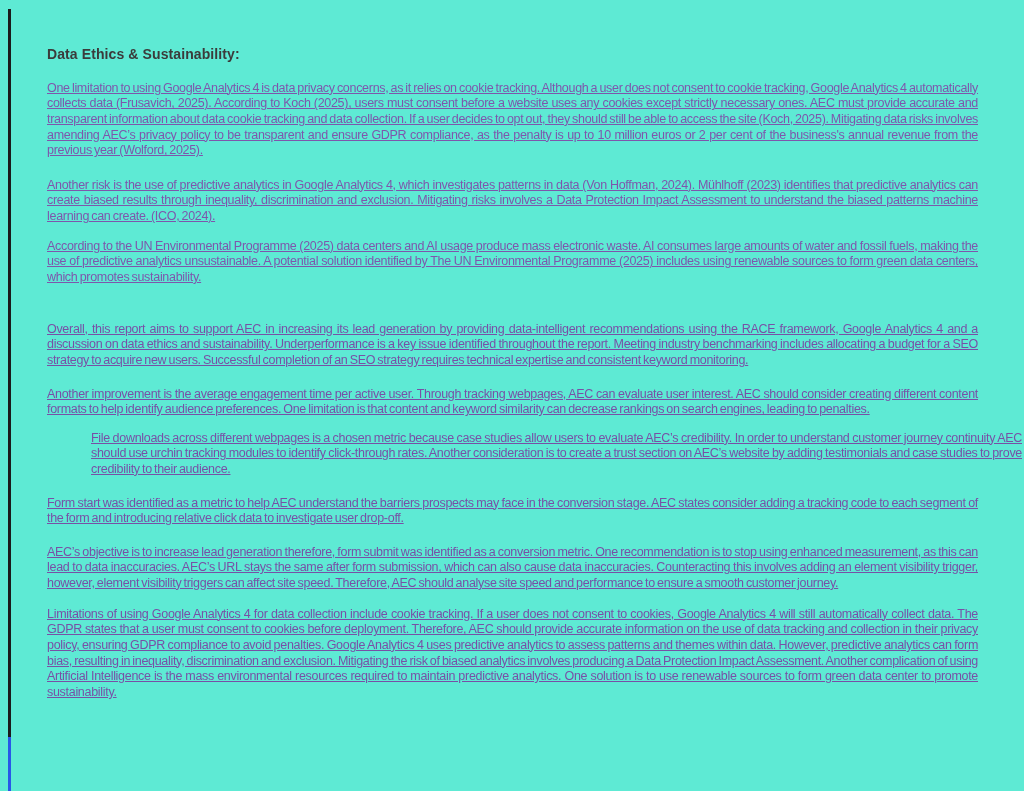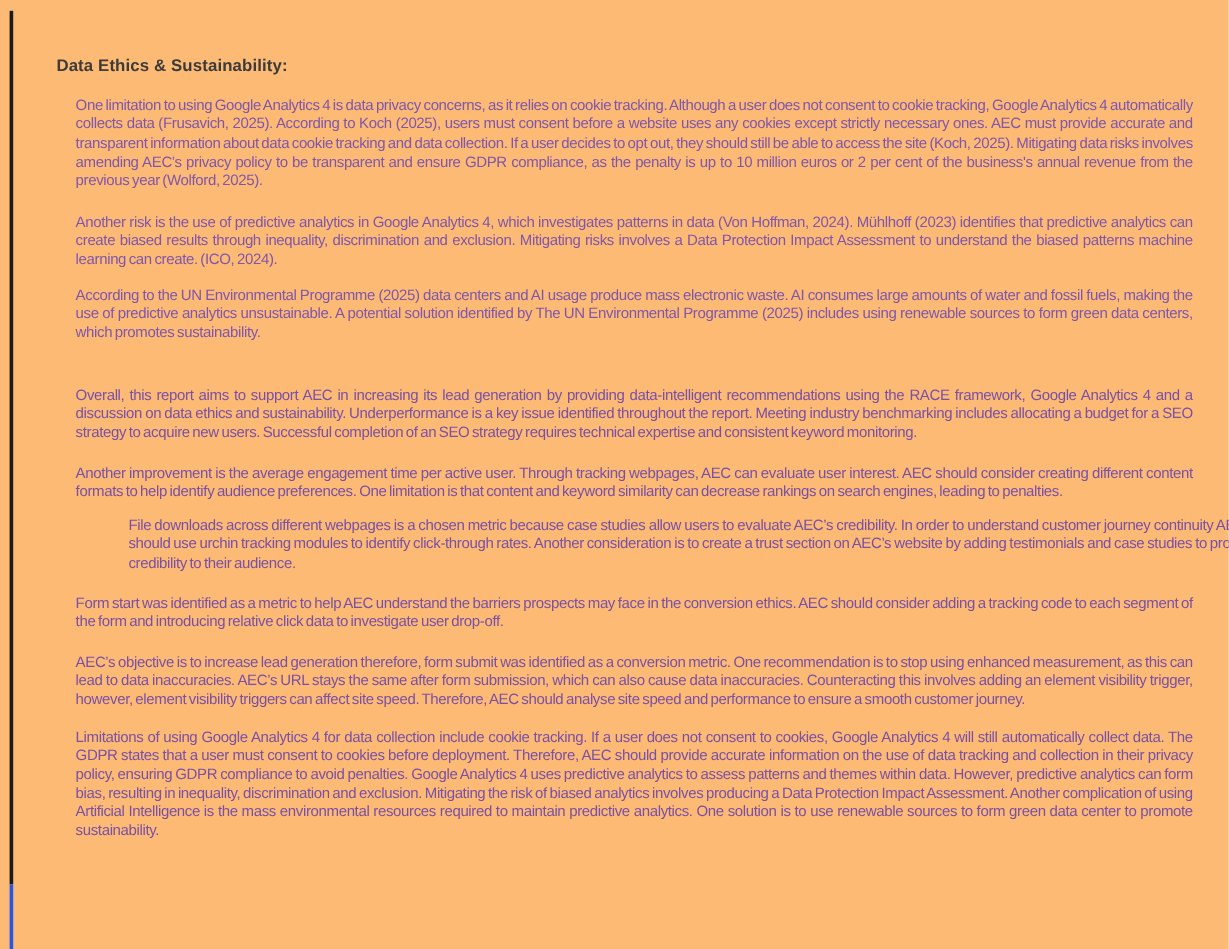--- a/index.html
+++ b/index.html
@@ -10,21 +10,21 @@
   body {
     width: 1024px;
     height: 791px;
     position: relative;
     overflow: hidden;
     font-family: "Liberation Sans", sans-serif;
   }
   .page {
     position: absolute;
     inset: 0;
-    background: #fdba74;
+    background: #5eead4;
   }
   
   .edge-bar-black {
     position: absolute;
     left: 8px;
     top: 9px;
     width: 3px;
     height: 728px;
     background: #1b1b1b;
   }
@@ -50,27 +50,28 @@
     font-size: 14px;
     font-weight: bold;
     color: #3b3b3b;
     letter-spacing: 0.1px;
     line-height: 17px;
   }
   .h1 { top: 46px; }
   .h2 { top: 287px; }
   .para {
     position: absolute;
-    left: 16px;
+    left: 0;
     width: 931px;
     font-size: 12.5px;
     line-height: 15.7px;
     text-align: justify;
     letter-spacing: -0.3px;
     word-spacing: -1px;
+    text-decoration: underline;
   }
   .sec1 { color: #7e56ac; }
   .sec2 { color: #7850a6; }
   .p1 { top: 68px; }
   .p2 { top: 165px; }
   .p3 { top: 226px; }
   .p4 { top: 309px; }
   .p5 { top: 374px; }
   .p6 { top: 418px; margin-left: 44px; }
   .p7 { top: 483px; }
@@ -90,18 +91,18 @@
     <div class="heading h1">Data Ethics &amp; Sustainability:</div>
 
     <p class="para sec1 p1">One limitation to using Google Analytics 4 is data privacy concerns, as it relies on cookie tracking. Although a user does not consent to cookie tracking, Google Analytics 4 automatically collects data (Frusavich, 2025). According to Koch (2025), users must consent before a website uses any cookies except strictly necessary ones. AEC must provide accurate and transparent information about data cookie tracking and data collection. If a user decides to opt out, they should still be able to access the site (Koch, 2025). Mitigating data risks involves amending AEC’s privacy policy to be transparent and ensure GDPR compliance, as the penalty is up to 10 million euros or 2 per cent of the business's annual revenue from the previous year (Wolford, 2025).</p>
     <p class="para sec1 p2">Another risk is the use of predictive analytics in Google Analytics 4, which investigates patterns in data (Von Hoffman, 2024). Mühlhoff (2023) identifies that predictive analytics can create biased results through inequality, discrimination and exclusion. Mitigating risks involves a Data Protection Impact Assessment to understand the biased patterns machine learning can create. (ICO, 2024).</p>
     <p class="para sec1 p3">According to the UN Environmental Programme (2025) data centers and AI usage produce mass electronic waste. AI consumes large amounts of water and fossil fuels, making the use of predictive analytics unsustainable. A potential solution identified by The UN Environmental Programme (2025) includes using renewable sources to form green data centers, which promotes sustainability.</p>
 
 
     <p class="para sec2 p4">Overall, this report aims to support AEC in increasing its lead generation by providing data-intelligent recommendations using the RACE framework, Google Analytics 4 and a discussion on data ethics and sustainability. Underperformance is a key issue identified throughout the report. Meeting industry benchmarking includes allocating a budget for a SEO strategy to acquire new users. Successful completion of an SEO strategy requires technical expertise and consistent keyword monitoring.</p>
     <p class="para sec2 p5">Another improvement is the average engagement time per active user. Through tracking webpages, AEC can evaluate user interest. AEC should consider creating different content formats to help identify audience preferences. One limitation is that content and keyword similarity can decrease rankings on search engines, leading to penalties.</p>
     <p class="para sec2 p6">File downloads across different webpages is a chosen metric because case studies allow users to evaluate AEC’s credibility. In order to understand customer journey continuity AEC should use urchin tracking modules to identify click-through rates. Another consideration is to create a trust section on AEC’s website by adding testimonials and case studies to prove credibility to their audience.</p>
-    <p class="para sec2 p7">Form start was identified as a metric to help AEC understand the barriers prospects may face in the conversion ethics. AEC should consider adding a tracking code to each segment of the form and introducing relative click data to investigate user drop-off.</p>
+    <p class="para sec2 p7">Form start was identified as a metric to help AEC understand the barriers prospects may face in the conversion stage. AEC states consider adding a tracking code to each segment of the form and introducing relative click data to investigate user drop-off.</p>
     <p class="para sec2 p8">AEC’s objective is to increase lead generation therefore, form submit was identified as a conversion metric. One recommendation is to stop using enhanced measurement, as this can lead to data inaccuracies. AEC’s URL stays the same after form submission, which can also cause data inaccuracies. Counteracting this involves adding an element visibility trigger, however, element visibility triggers can affect site speed. Therefore, AEC should analyse site speed and performance to ensure a smooth customer journey.</p>
     <p class="para sec2 p9">Limitations of using Google Analytics 4 for data collection include cookie tracking. If a user does not consent to cookies, Google Analytics 4 will still automatically collect data. The GDPR states that a user must consent to cookies before deployment. Therefore, AEC should provide accurate information on the use of data tracking and collection in their privacy policy, ensuring GDPR compliance to avoid penalties. Google Analytics 4 uses predictive analytics to assess patterns and themes within data. However, predictive analytics can form bias, resulting in inequality, discrimination and exclusion. Mitigating the risk of biased analytics involves producing a Data Protection Impact Assessment. Another complication of using Artificial Intelligence is the mass environmental resources required to maintain predictive analytics. One solution is to use renewable sources to form green data center to promote sustainability.</p>
 
   </div>
 </div>
 
 </body></html>

